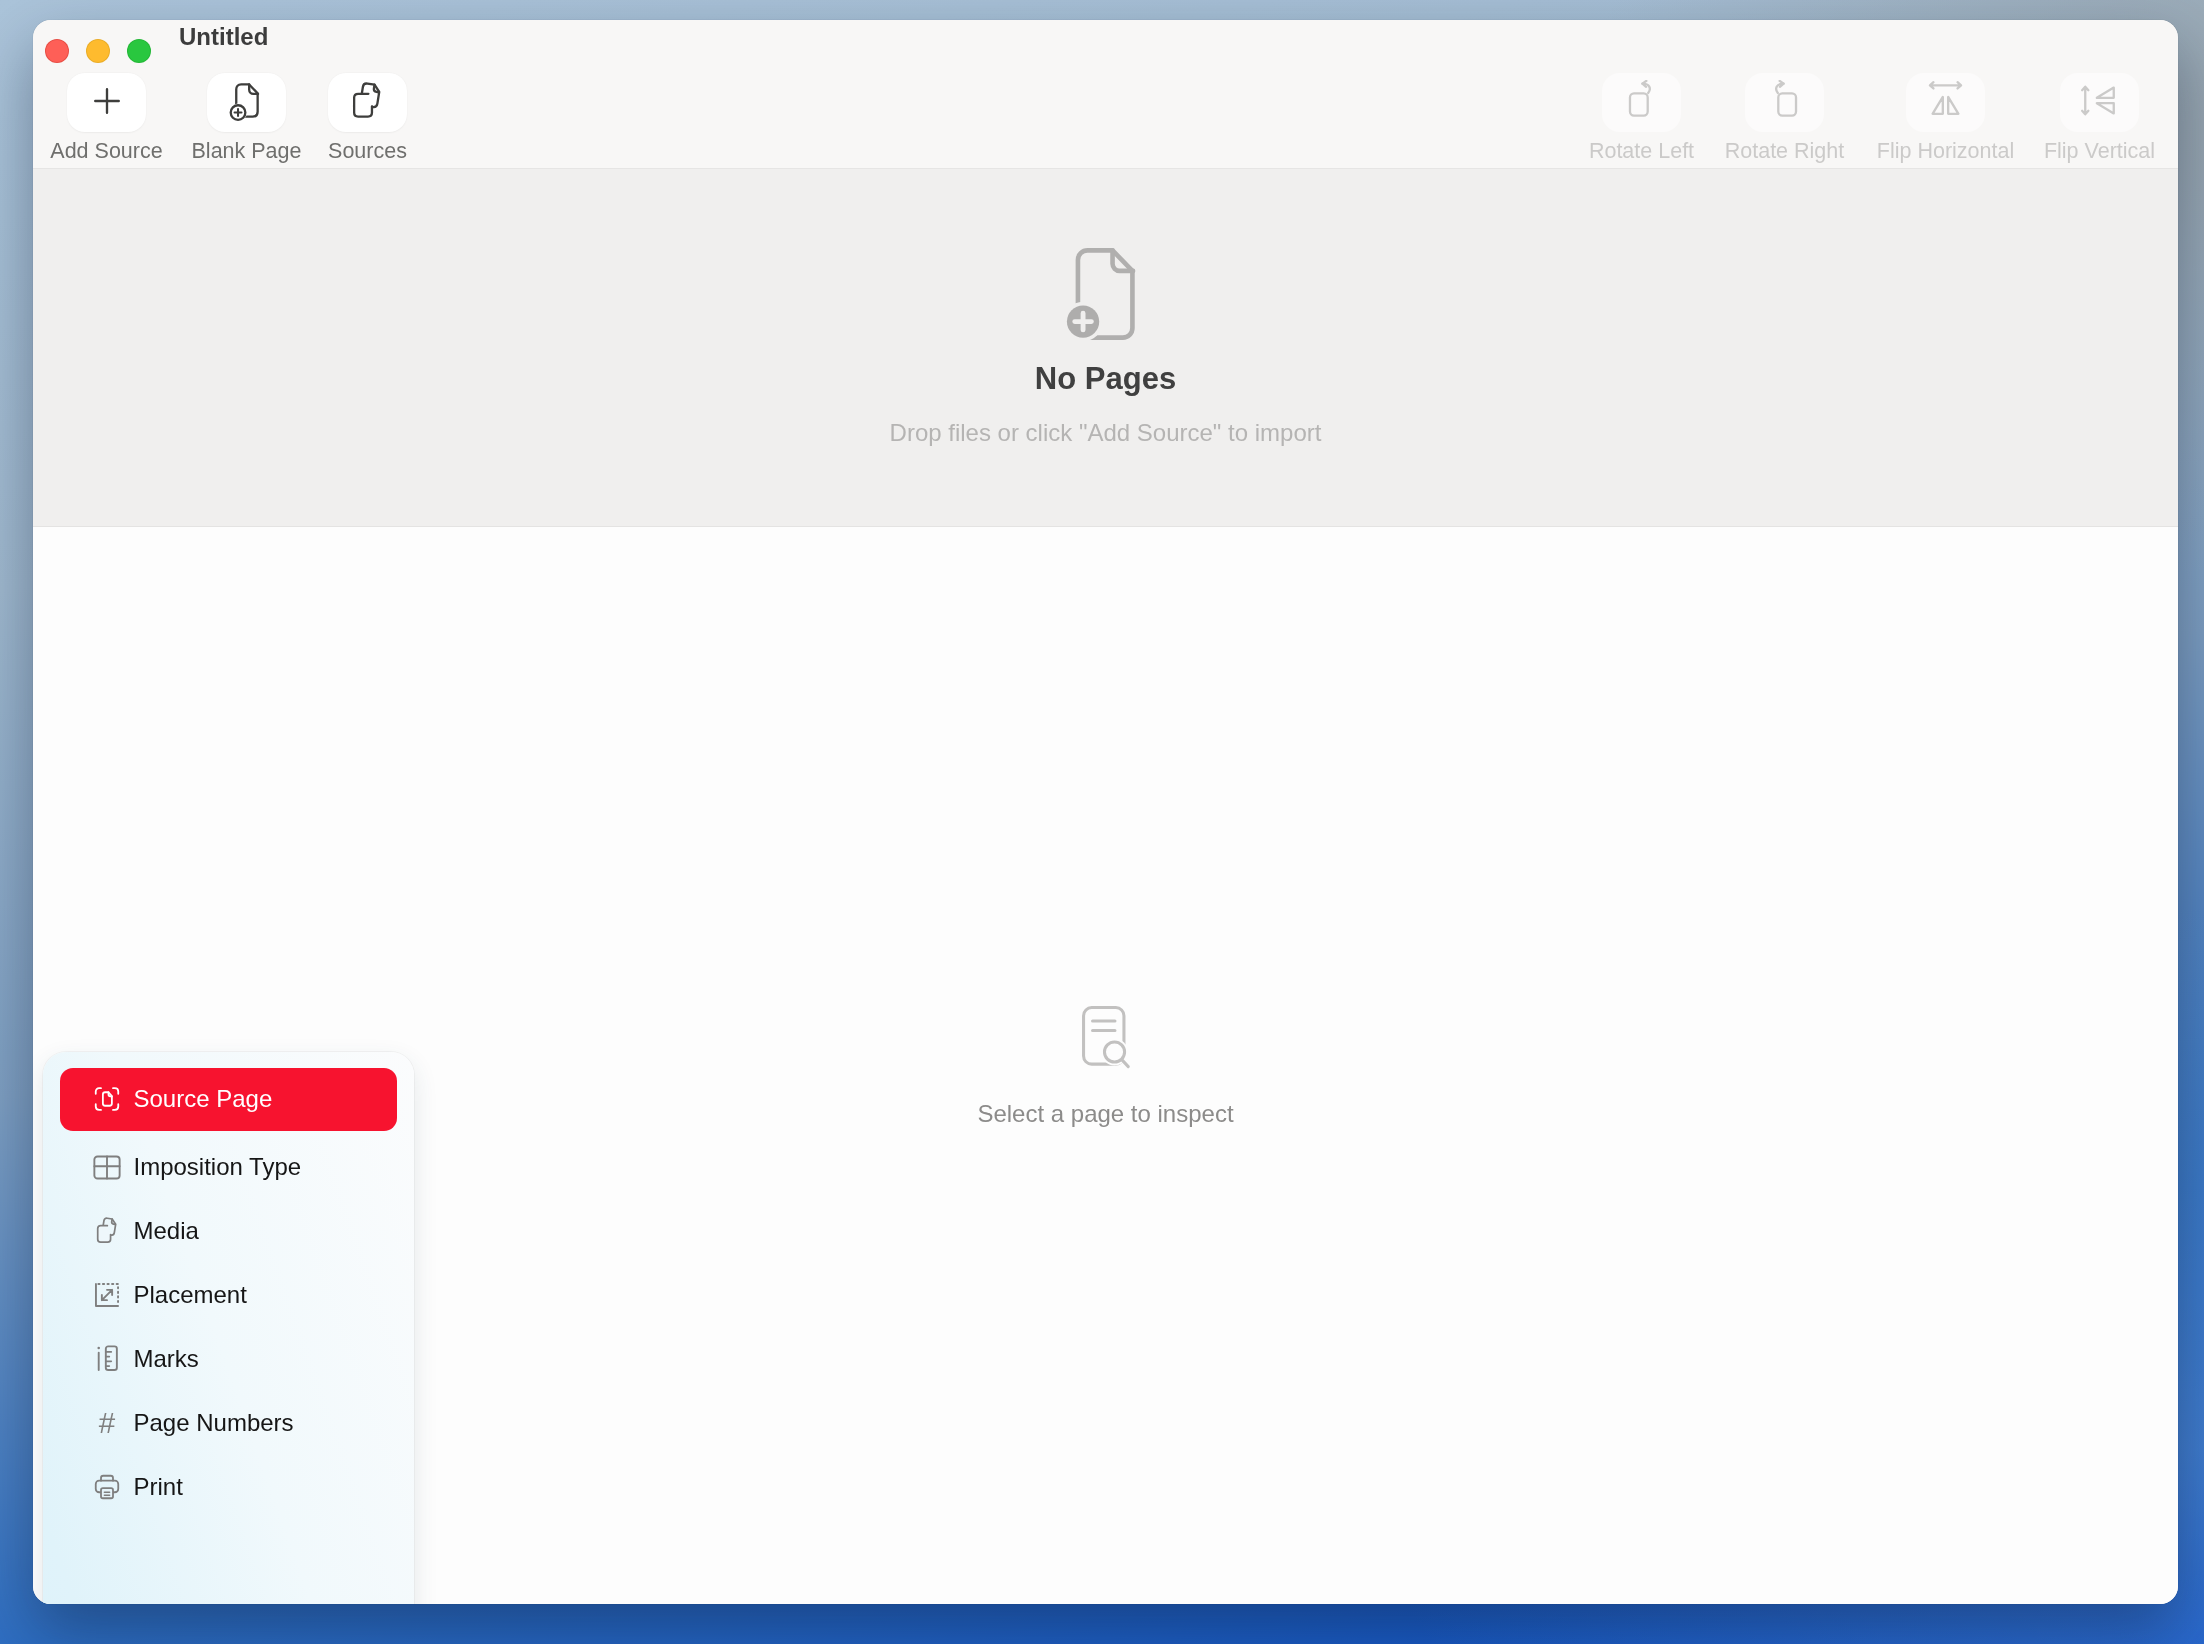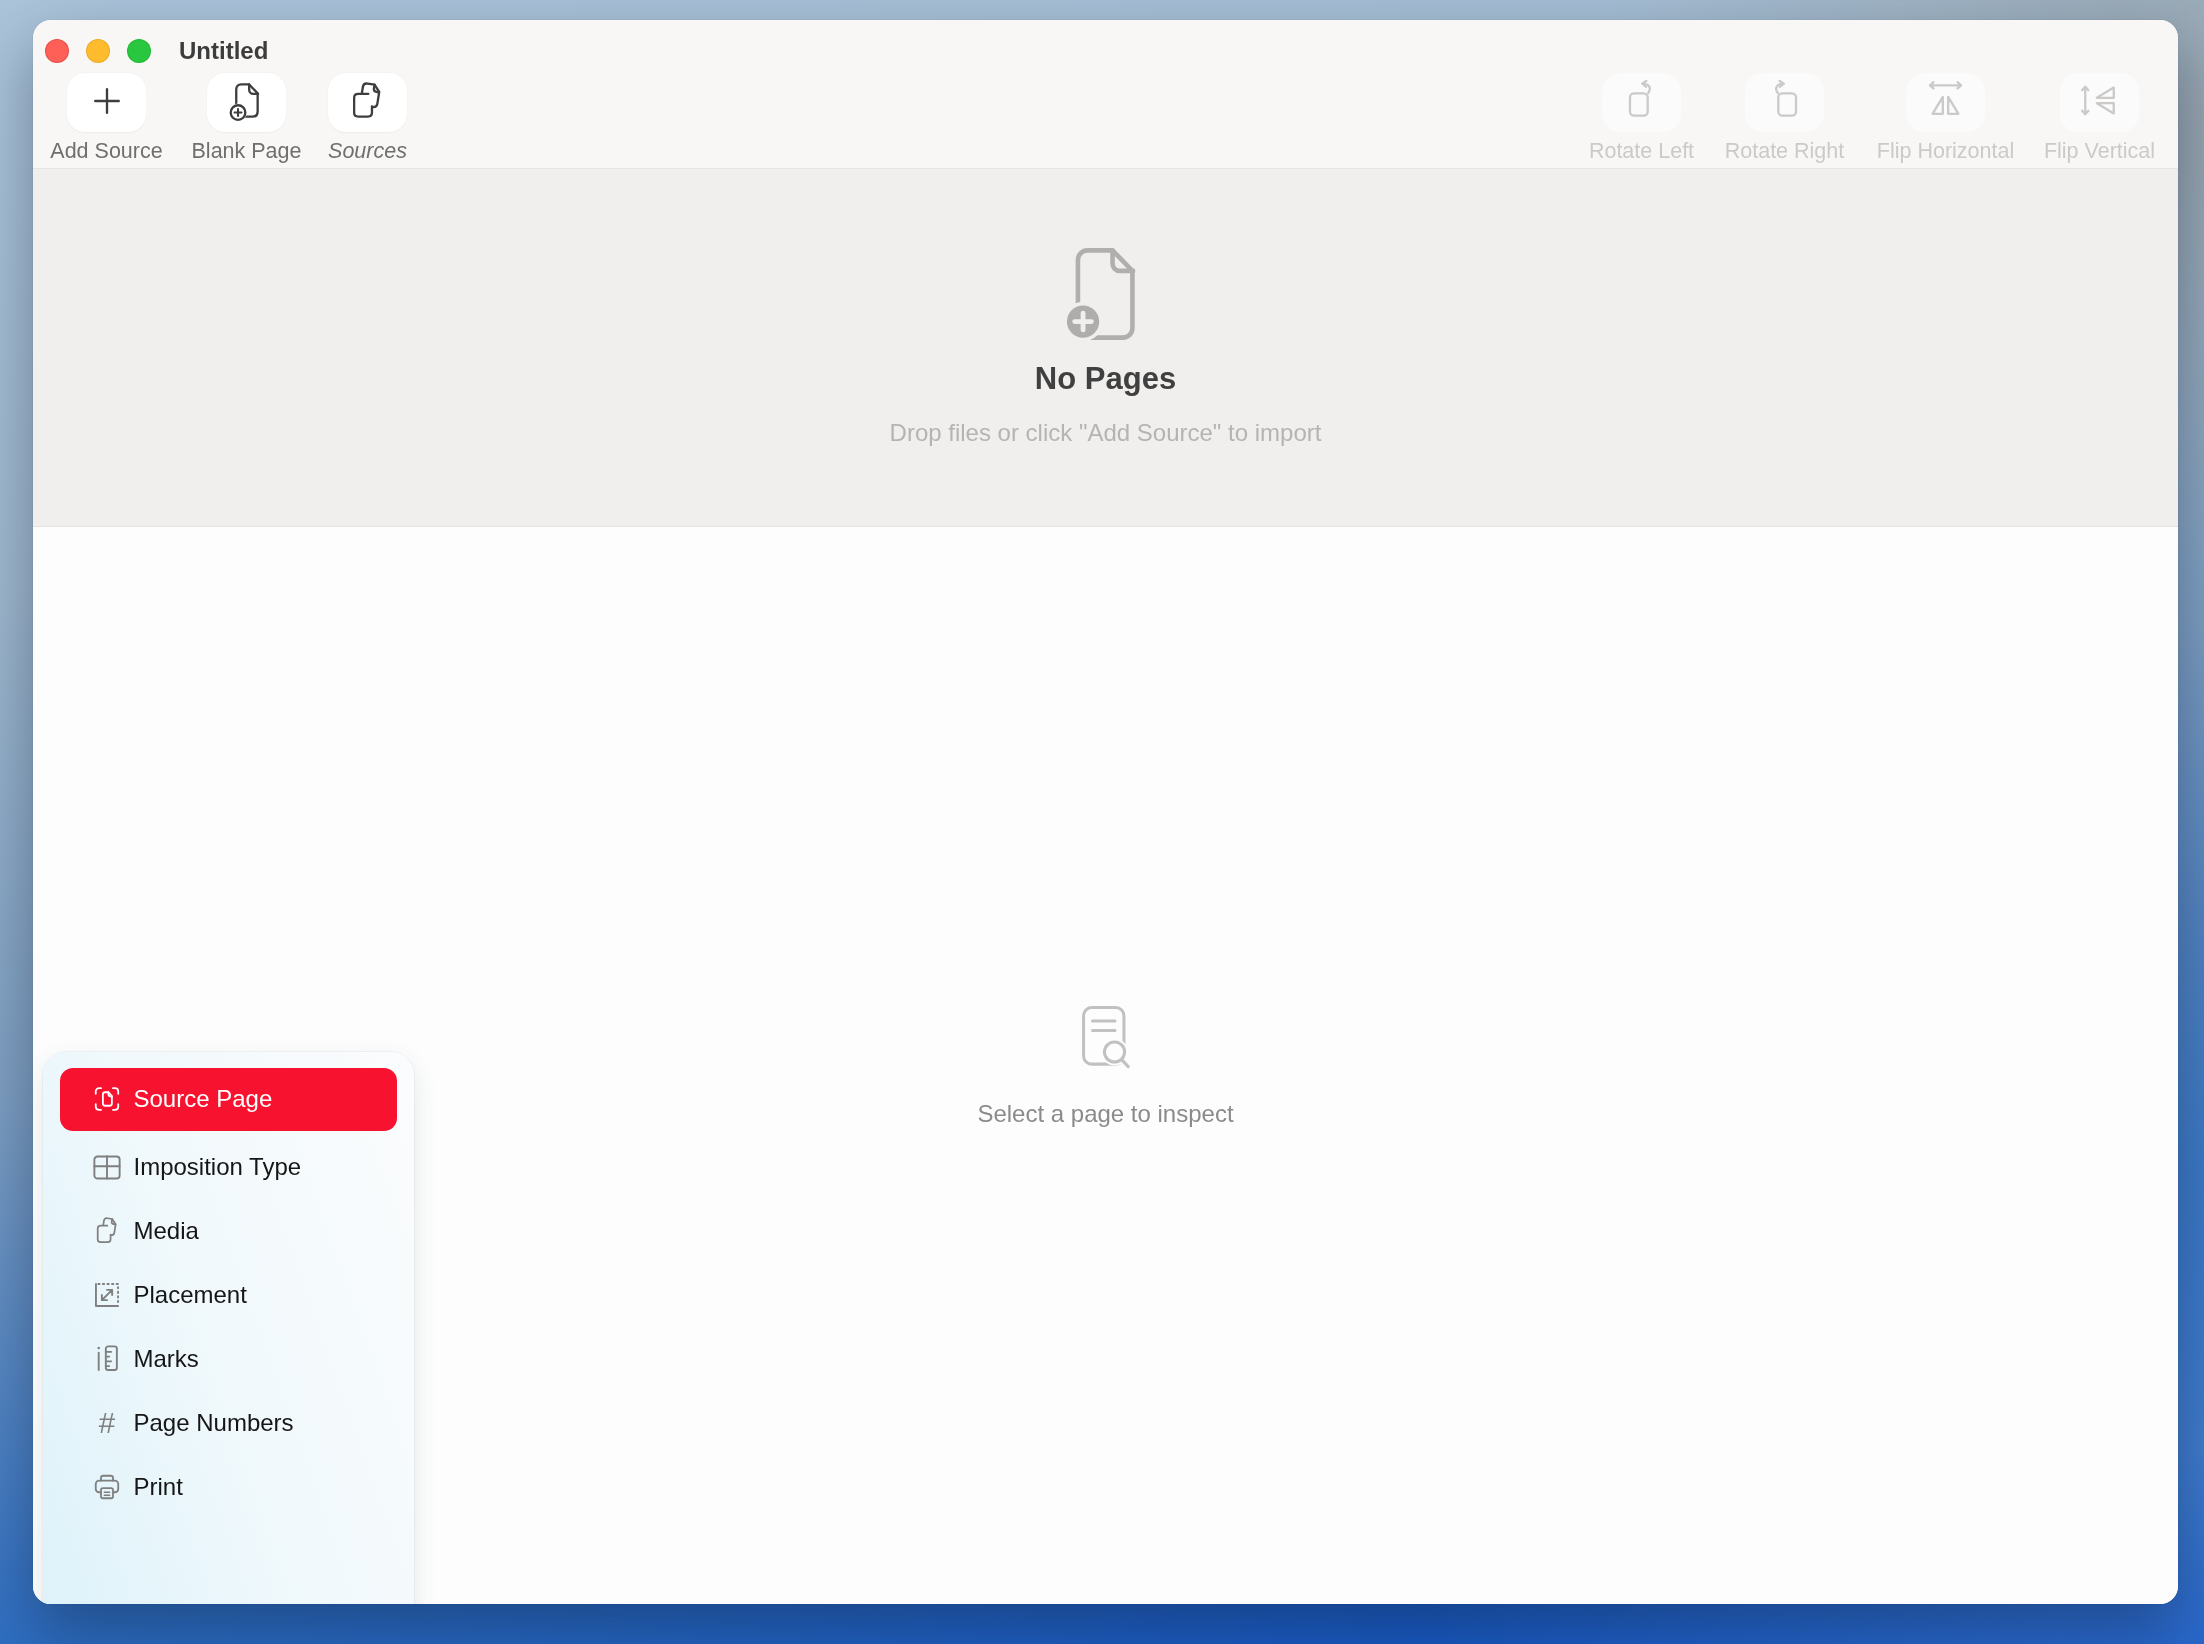--- a/index.html
+++ b/index.html
@@ -17,21 +17,21 @@
     box-shadow:0 27px 63px rgba(8,20,45,0.38), 0 0 0.9px rgba(0,0,0,0.35); }
 
   
   .toolbar { position:absolute; top:0; left:0; right:0; height:149px;
     background:#f8f7f6; border-bottom:0.9px solid #e6e5e4; }
   .lights { position:absolute; left:11.6px; top:19px; display:flex; gap:17px; }
   .light { width:24px; height:24px; border-radius:50%; }
   .light.red   { background:#fe5f57; border:0.9px solid rgba(210,60,50,0.5); }
   .light.yellow{ background:#febb2e; border:0.9px solid rgba(215,160,30,0.5); }
   .light.green { background:#29c73f; border:0.9px solid rgba(30,170,45,0.5); }
-  .win-title { position:absolute; left:146px; top:17px; font-size:24px; font-weight:bold; color:#3c3c3c; }
+  .win-title { position:absolute; left:146px; top:3px; font-size:24px; font-weight:bold; color:#3c3c3c; }
 
   .tb-btn { position:absolute; top:53px; width:197px; text-align:center; cursor:default; }
   .tb-well { height:59px; width:79px; margin:0 auto; border-radius:18px; background:#ffffff;
     display:flex; align-items:center; justify-content:center;
     box-shadow:0 0.9px 1.8px rgba(0,0,0,0.045), 0 0 0 0.4px rgba(0,0,0,0.015); }
   .tb-well.wide { width:115px; gap:7.2px; }
   .tb-label { margin-top:7.2px; font-size:21.5px; color:#6f6f6d; }
   .tb-btn svg { stroke:#3e3e3c; fill:none; stroke-width:2.6; stroke-linecap:round; stroke-linejoin:round; }
   .tb-btn.disabled .tb-well { background:#fcfbfb; box-shadow:none; }
   .tb-btn.disabled svg { stroke:#cbcac9; }
@@ -101,21 +101,21 @@
           <path d="M26 5 v6 c0 2.6 2 4.6 4.6 4.6 H36"></path>
           <circle cx="13.5" cy="36.5" r="10" fill="#ffffff" stroke="none"></circle>
           <circle cx="13.5" cy="36.5" r="8.2"></circle>
           <path d="M13.5 32.6 v7.8 M9.6 36.5 h7.8" stroke-width="2.3"></path>
         </svg>
       </span>
         </div>
       <div class="tb-label">Blank Page</div>
     </div>
 
-    <div class="tb-btn" style="left:236px;font-style:italic;">
+    <div class="tb-btn" style="left:236px;">
       <div class="tb-well">
           <span>
         <svg width="41" height="41" viewBox="0 0 46 46">
           <g transform="rotate(9 28 17)">
             <path d="M29 5 h-8 c-2.8 0 -4.5 1.7 -4.5 4.5 v16 c0 2.8 1.7 4.5 4.5 4.5 h10 c2.8 0 4.5 -1.7 4.5 -4.5 V12 Z"></path>
             <path d="M29 5 v4.2 c0 1.9 1.5 3.4 3.4 3.4 H35"></path>
           </g>
           <path d="M24 15.5 c0 0 -9 0 -11.5 0 c-2.8 0 -4.5 1.7 -4.5 4.5 v16.5 c0 2.8 1.7 4.5 4.5 4.5 h11 c2.8 0 4.5 -1.7 4.5 -4.5 v-7" fill="#ffffff"></path>
         </svg>
       </span>

